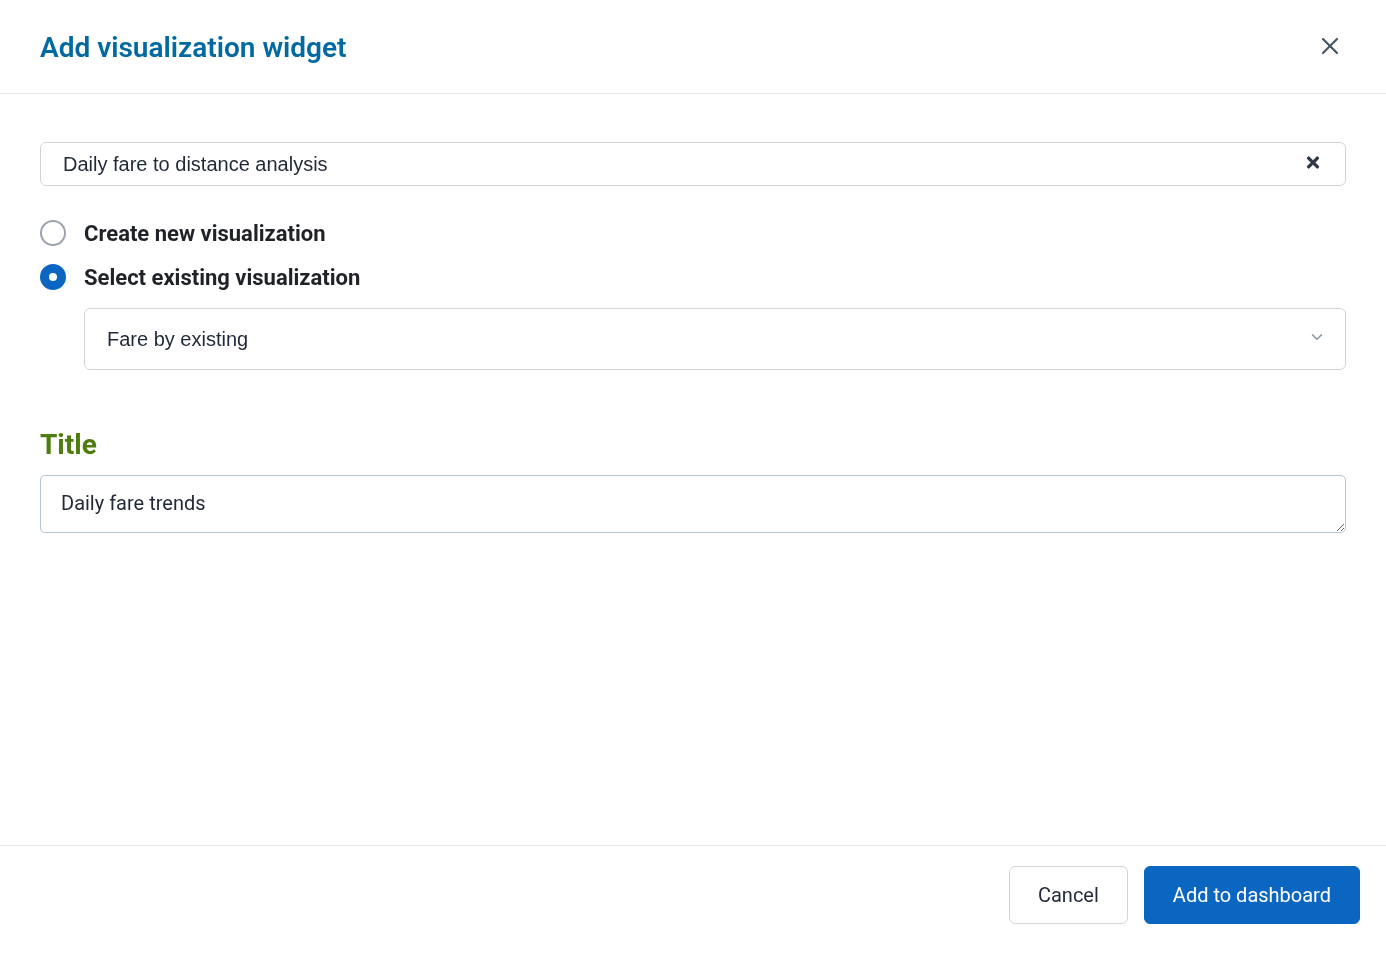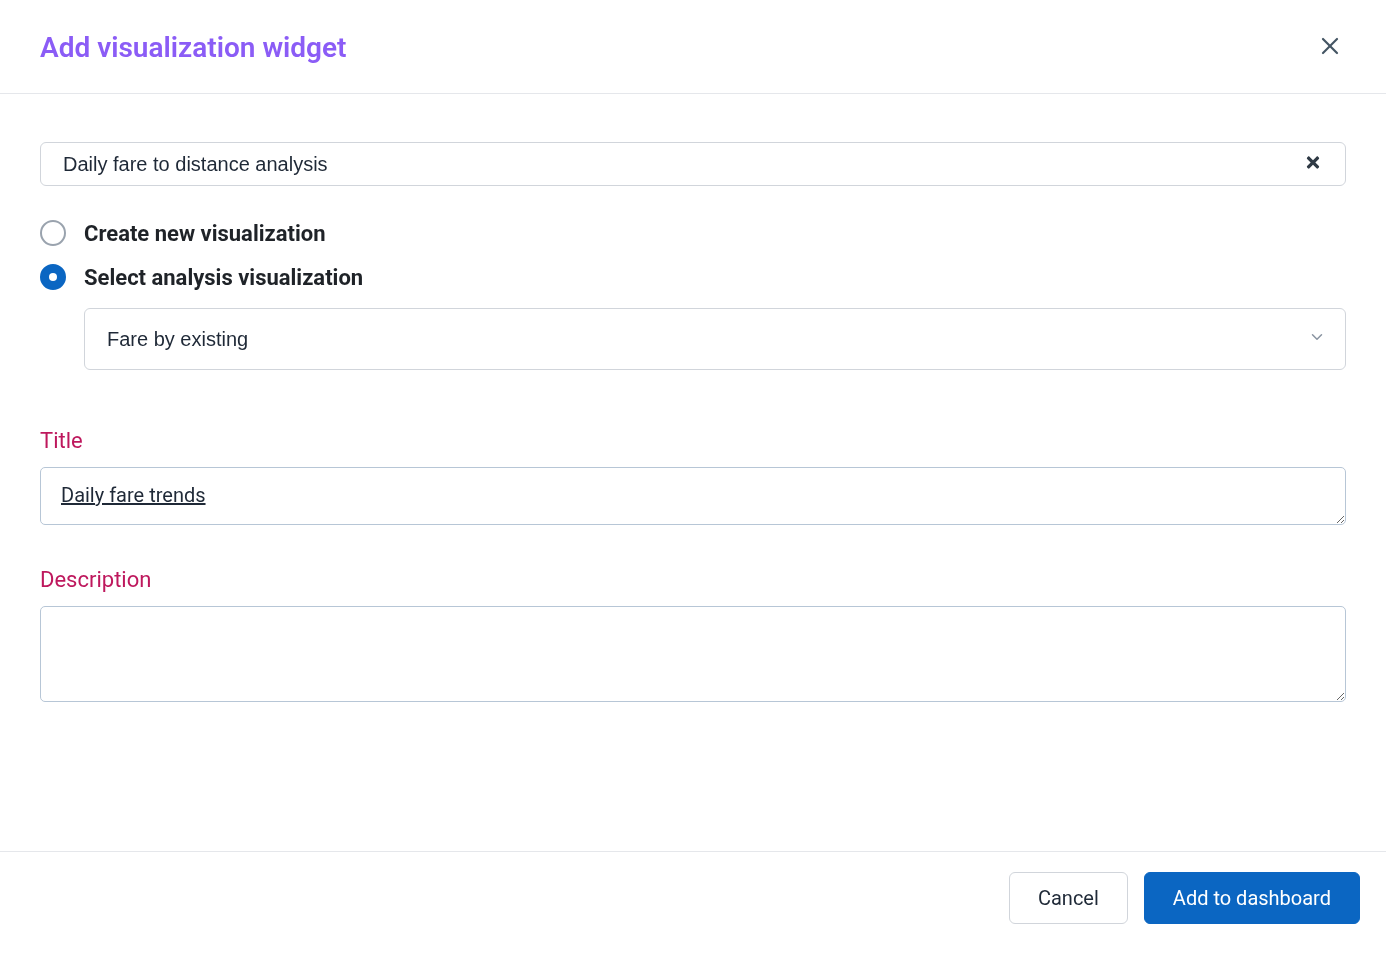--- a/index.html
+++ b/index.html
@@ -24,21 +24,21 @@
     .modal-header {
       display: flex;
       align-items: center;
       justify-content: space-between;
       padding: 30px 40px 28px 40px;
       border-bottom: 1px solid #e5e7eb;
     }
     .modal-title {
       font-size: 28px;
       font-weight: 600;
-      color: #8b5cf6;
+      color: #0369a1;
     }
     .close-btn {
       background: none;
       border: none;
       cursor: pointer;
       color: #445563;
       padding: 4px;
       display: flex;
       align-items: center;
       justify-content: center;
@@ -168,52 +168,51 @@
       stroke-width: 2;
       fill: none;
       stroke-linecap: round;
       stroke-linejoin: round;
     }
     .field-group {
       margin-bottom: 38px;
     }
     .field-label {
       display: block;
-      font-size: 22px;
-      font-weight: 400;
-      color: #be185d;
+      font-size: 28px;
+      font-weight: 700;
+      color: #4d7c0f;
       margin-bottom: 14px;
     }
     .text-input {
       width: 100%;
       min-height: 58px;
       padding: 15px 20px;
       font-size: 20px;
       font-family: inherit;
       color: #1f2937;
       border: 1px solid #b7c6d6;
       border-radius: 5px;
       background: #ffffff;
       resize: both;
       overflow: auto;
-      text-decoration: underline;
     }
     .desc-input {
       min-height: 96px;
     }
     .modal-footer {
       display: flex;
       justify-content: flex-end;
       align-items: center;
       gap: 16px;
       padding: 20px 26px 40px 26px;
       border-top: 1px solid #e5e7eb;
     }
     .btn {
-      height: 52px;
+      height: 58px;
       padding: 0 28px;
       font-size: 20px;
       border-radius: 6px;
       cursor: pointer;
       font-family: inherit;
     }
     .btn-secondary {
       background: #ffffff;
       color: #1f2937;
       border: 1px solid #d1d5db;
@@ -252,40 +251,36 @@
       </button>
     </div>
 
     <div class="radio-group">
       <div class="radio-row">
         <input type="radio" name="vizsrc" class="radio" id="r-create" style="">
         <label for="r-create" class="radio-label">Create new visualization</label>
       </div>
       <div class="radio-row">
         <input type="radio" name="vizsrc" class="radio" id="r-exist" checked="" style="">
-        <label for="r-exist" class="radio-label">Select analysis visualization</label>
+        <label for="r-exist" class="radio-label">Select existing visualization</label>
       </div>
       <div class="select-wrap">
         <button type="button" class="viz-select">Fare by existing</button>
         <span class="chevron">
           <svg viewBox="0 0 24 24">
               <polyline points="6 9 12 15 18 9"></polyline>
             </svg>
         </span>
       </div>
     </div>
 
     <div class="field-group">
       <label class="field-label">Title</label>
       <textarea rows="1" class="text-input" style="">Daily fare trends</textarea>
     </div>
 
-    <div class="field-group">
-      <label class="field-label">Description</label>
-      <textarea class="text-input desc-input" style=""></textarea>
-    </div>
   </div>
 
   <div class="modal-footer">
     <button class="btn btn-secondary">Cancel</button>
     <button class="btn btn-primary">Add to dashboard</button>
   </div>
 </div>
 
 </body></html>

